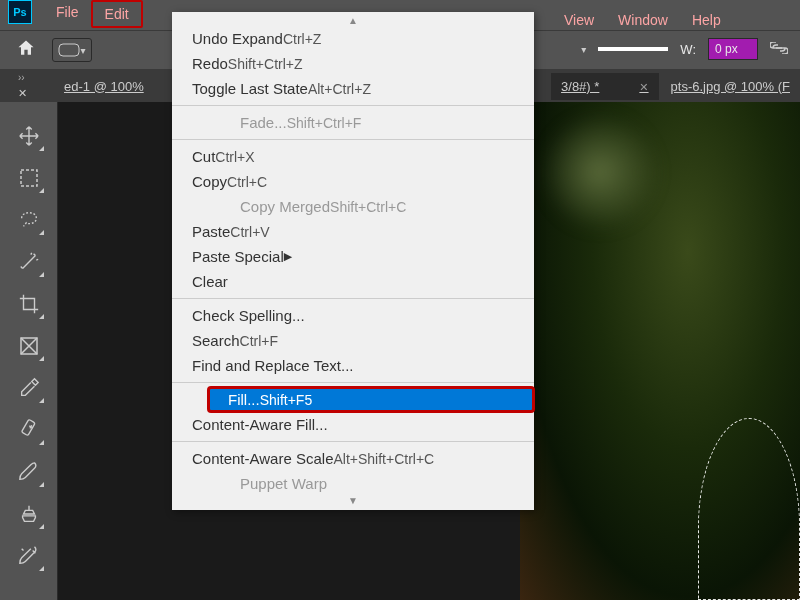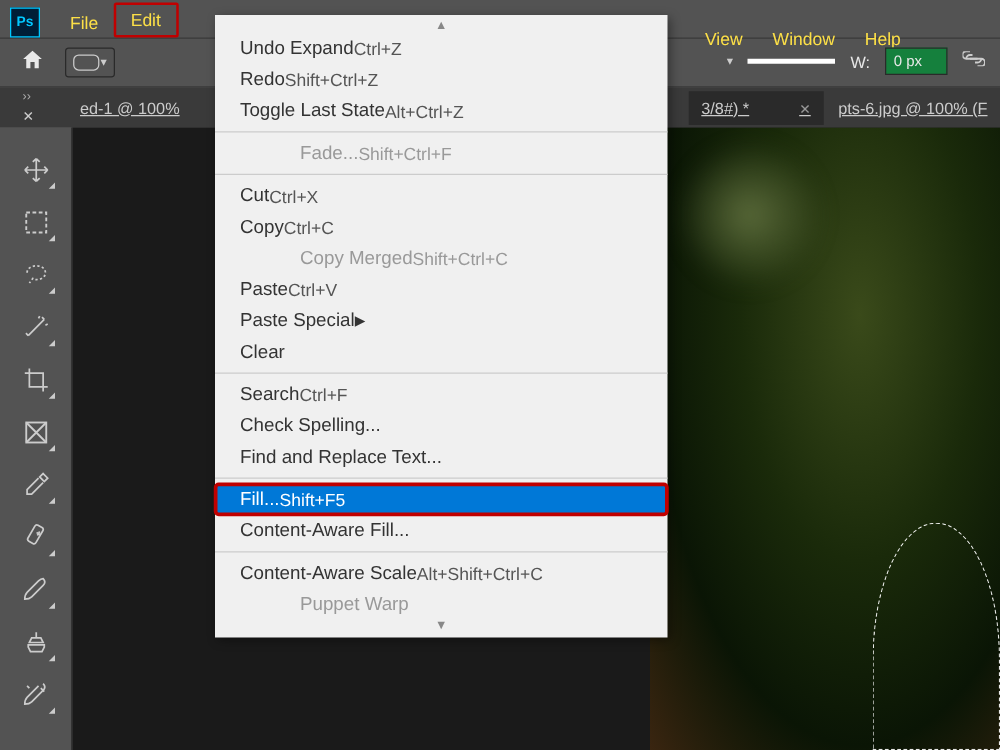--- a/index.html
+++ b/index.html
@@ -1,30 +1,30 @@
 <!DOCTYPE html>
 <html><head>
 <meta charset="utf-8">
 <style>
 * { margin: 0; padding: 0; box-sizing: border-box; font-family: "Segoe UI", Arial, sans-serif; }
 body { background: #535353; width: 800px; height: 600px; overflow: hidden; position: relative; }
 
-.menubar { height: 30px; background: #535353; display: flex; align-items: flex-end; padding-left: 8px; gap: 0; }
+.menubar { height: 30px; background: #535353; display: flex; align-items: flex-start; padding-left: 8px; gap: 0; }
 .ps-logo { width: 24px; height: 24px; border: 1px solid #00c8ff; display: flex; align-items: center; justify-content: center; color: #00c8ff; font-size: 11px; font-weight: bold; margin-right: 12px; background: #001e36; }
-.menu-item { color: #fde047; font-size: 14px; padding: 4px 12px; cursor: pointer; }
+.menu-item { color: #fca5a5; font-size: 14px; padding: 4px 12px; cursor: pointer; }
 .menu-item.highlighted { border: 2px solid #c00000; border-radius: 2px; }
 
 .optbar { height: 40px; background: #535353; display: flex; align-items: center; padding-left: 16px; gap: 16px; border-top: 1px solid #3a3a3a; border-bottom: 1px solid #3a3a3a; }
 .home-icon { color: #e8e8e8; font-size: 18px; }
 .shape-sel { width: 40px; height: 24px; border: 1px solid #2a2a2a; border-radius: 3px; display: flex; align-items: center; justify-content: center; }
 .shape-sel svg { stroke: #ccc; }
 .right-opts { position: absolute; right: 12px; top: 38px; display: flex; align-items: center; gap: 12px; color: #e8e8e8; font-size: 13px; }
 .dropdown-chev { color: #ccc; font-size: 10px; }
 .line-preview { width: 70px; height: 4px; background: #fff; }
-.w-input { width: 50px; height: 22px; background: #15803d; border: 1px solid #2a2a2a; color: #e8e8e8; font-size: 12px; padding: 0 6px; }
+.w-input { width: 50px; height: 22px; background: #a21caf; border: 1px solid #2a2a2a; color: #e8e8e8; font-size: 12px; padding: 0 6px; }
 .link-icon { font-size: 16px; color: #ccc; }
 
 .tabbar { height: 32px; background: #3a3a3a; display: flex; align-items: center; padding-left: 12px; gap: 2px; }
 .panel-toggle { width: 40px; display:flex; flex-direction:column; align-items:flex-start; gap:4px; padding-left:6px;}
 .panel-toggle .arrows { color:#aaa; font-size:10px; }
 .panel-toggle .x { color:#ccc; font-size:11px; }
 .doc-tab { color: #ccc; font-size: 13px; padding: 6px 10px; background: transparent; display:flex; align-items:flex-end; gap:8px;text-decoration:underline;}
 .doc-tab.active { background: #2a2a2a; gap: 40px; }
 .doc-tab .close { color:#999; font-size:11px; }
 
@@ -40,25 +40,25 @@
 .image-fog { position:absolute; left:20px; top:10px; width:120px; height:120px; background: radial-gradient(circle, #5a6a3a 0%, transparent 70%); filter:blur(8px);}
 
 .editmenu { position: absolute; left: 172px; top: 12px; width: 362px; background: #f0f0f0; box-shadow: 2px 2px 8px rgba(0,0,0,0.4); z-index: 100; padding: 4px 0; }
 .editmenu-scroll { text-align: center; color: #888; font-size: 10px; line-height: 10px; }
 .mrow { display: flex; align-items: center; padding: 4px 20px; font-size: 15px; color: #333; cursor: pointer; }
 .mrow.disabled { color: #999; margin-left: 48px; }
 .mrow .shortcut { color: #555; font-size: 14px; }
 .mrow.disabled .shortcut { color: #999; }
 .mrow.selected { background: #0078d7; color: #fff; }
 .mrow.selected .shortcut { color: #fff; }
-.mrow.boxed { outline: 3px solid #c00000; outline-offset: -2px; border-radius: 3px; }
+.mrow.boxed { outline: 3px solid #c00000; outline-offset: -2px; border-radius: 3px; margin-left: 36px; }
 .submenu-arrow { font-size: 11px; color: #333; }
 .msep { height: 1px; background: #ccc; margin: 4px 0; }
 
-.top-right-menus { position: absolute; top: 19px; left: 552px; display: flex; gap: 0; }
+.top-right-menus { position: absolute; top: 8px; left: 552px; display: flex; gap: 0; }
 .top-right-menus .menu-item { padding: 4px 12px; }
 </style>
 </head>
 <body>
 
 <div class="menubar">
   <div class="ps-logo">Ps</div>
   <div class="menu-item">File</div>
   <div class="menu-item highlighted">Edit</div>
 </div>
@@ -230,25 +230,25 @@
       </div>
       <div class="mrow">
         <span>Paste Special</span>
         <span class="submenu-arrow">▶</span>
       </div>
       <div class="mrow">
         <span>Clear</span>
       </div>
       <div class="msep"></div>
       <div class="mrow">
+        <span>Check Spelling...</span>
+      </div>
+      <div class="mrow">
         <span>Search</span>
         <span class="shortcut">Ctrl+F</span>
-      </div>
-      <div class="mrow">
-        <span>Check Spelling...</span>
       </div>
       <div class="mrow">
         <span>Find and Replace Text...</span>
       </div>
       <div class="msep"></div>
       <div class="mrow selected boxed">
         <span>Fill...</span>
         <span class="shortcut">Shift+F5</span>
       </div>
       <div class="mrow">

